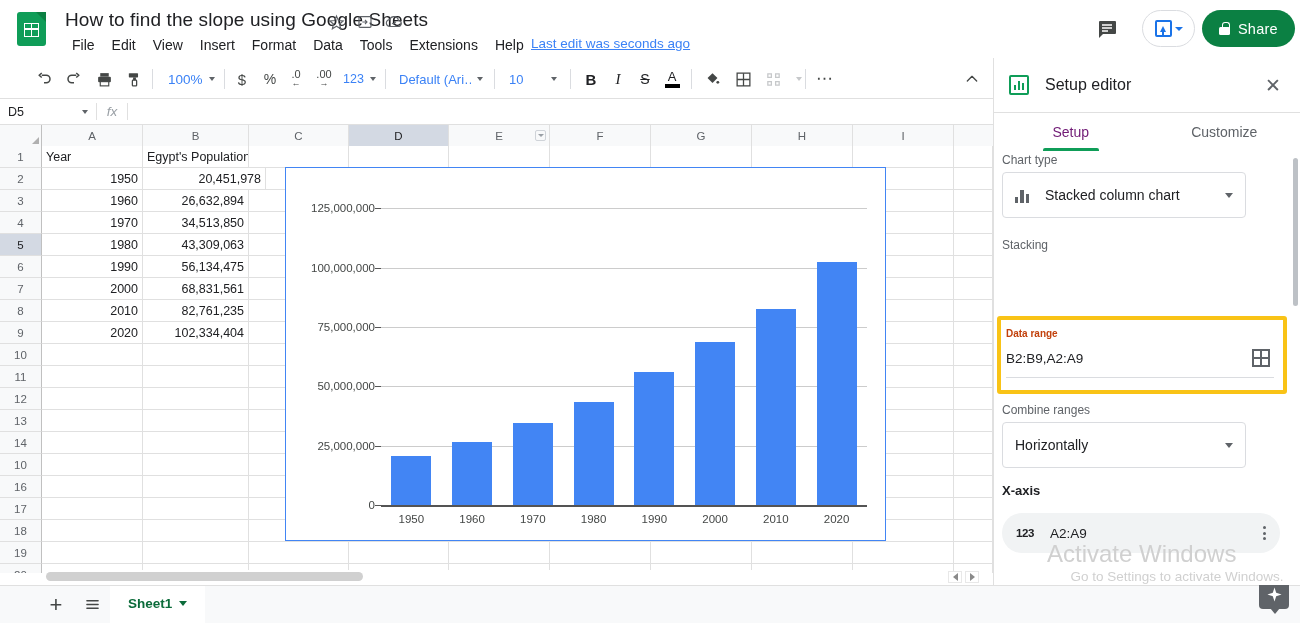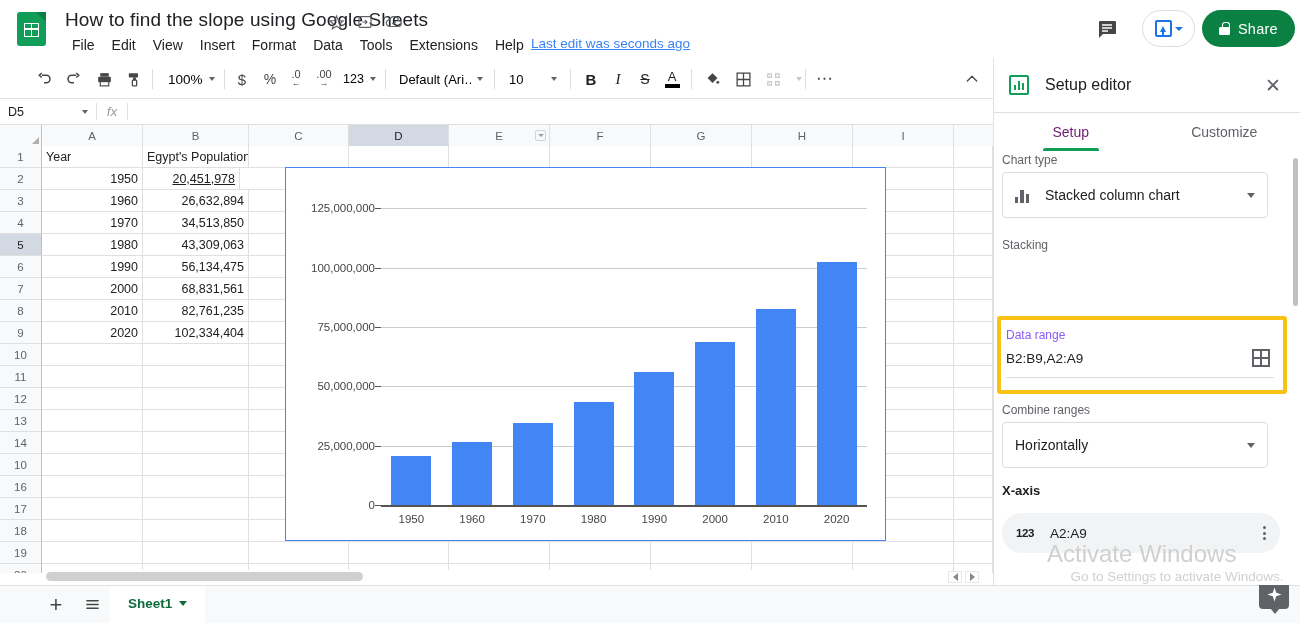--- a/index.html
+++ b/index.html
@@ -87,21 +87,21 @@
   
   .toolbar{ position:absolute; left:0; top:58px; width:993px; height:40px; background:#fff; }
   .tbi{
     position:absolute; top:8px; height:26px; min-width:26px;
     display:flex; align-items:center; justify-content:center;
     color:#444746; font-size:13px; cursor:pointer; border-radius:4px;
   }
   .tbsep{ position:absolute; top:11px; width:1px; height:20px; background:#dadce0; }
   .tb-dd{
     position:absolute; top:8px; height:26px; display:flex; align-items:center;
-    gap:6px; padding:0 6px; font-size:13.5px; color:#000000; cursor:pointer; border-radius:4px;
+    gap:6px; padding:0 6px; font-size:13.5px; color:#3b82f6; cursor:pointer; border-radius:4px;
   }
   .dncaret{ width:0;height:0;border-left:3.5px solid transparent;border-right:3.5px solid transparent;border-top:4px solid #5f6368; }
   .tb-collapse{ position:absolute; right:8px; top:8px; width:26px; height:26px;
     display:flex;align-items:center;justify-content:center;color:#444746;cursor:pointer;border-radius:50%;}
 
   
   .formulabar{ position:absolute; left:0; top:98px; width:993px; height:27px; background:#fff;
      border-top:1px solid #e0e0e0; border-bottom:1px solid #e0e0e0; display:flex; align-items:center; }
   .namebox{ width:96px; height:100%; display:flex; align-items:center; padding-left:8px;
      font-size:12.5px; color:#202124; cursor:text; }
@@ -205,33 +205,33 @@
   .ed-tabs{ position:absolute; left:0; top:55px; width:307px; height:38px; display:flex; }
   .ed-tab{ flex:1; display:flex; align-items:center; justify-content:center; font-size:14px;
      color:#5f6368; cursor:pointer; position:relative; }
   .ed-tab.active{ color:#701a75; font-weight:500; }
   .ed-tab.active:after{ content:""; position:absolute; left:50%; transform:translateX(-50%);
      bottom:0; width:56px; height:3px; background:#0f9d58; border-radius:2px 2px 0 0; }
 
   .ed-body{ position:absolute; left:0; top:95px; width:307px; height:432px; }
   .ed-label{ position:absolute; left:8px; font-size:12px; color:#5f6368; }
   .ed-select{
-    position:absolute; left:8px; width:266px; height:46px; border:1px solid #dadce0;
+    position:absolute; left:8px; width:244px; height:46px; border:1px solid #dadce0;
     border-radius:4px; display:flex; align-items:center; padding:9px 12px; cursor:pointer;
     font-size:14px; color:#202124;
   }
   .ed-select .sel-caret{ margin-left:auto; width:0;height:0;
      border-left:4.5px solid transparent;border-right:4.5px solid transparent;border-top:5.5px solid #5f6368;}
   .ct-ico{ width:18px; height:16px; margin-right:12px; display:flex; align-items:flex-end; gap:2px; }
   .ct-ico i{ display:block; width:3.4px; background:#5f6368; }
 
   .hl-box{
     position:absolute; left:3px; width:290px; border:4px solid #f9c316; border-radius:3px; background:#fff;
   }
-  .ed-sub{ position:absolute; left:8px; font-size:12px; color:#8b5cf6; }
+  .ed-sub{ position:absolute; left:8px; font-size:10px; color:#c2410c;font-weight:bold; }
   .ed-range-val{ position:absolute; left:8px; font-size:13.5px; color:#202124; }
   .ed-range-underline{ position:absolute; left:8px; width:262px; height:1px; background:#dadce0; }
   .grid-pick{ position:absolute; width:18px; height:18px; border:2px solid #5f6368; cursor:pointer; }
   .grid-pick:before{ content:""; position:absolute; left:0; top:6px; width:100%; height:2px; background:#5f6368;}
   .grid-pick:after{ content:""; position:absolute; left:6px; top:0; width:2px; height:100%; background:#5f6368;}
 
   .ed-heading{ position:absolute; left:8px; font-size:13px; color:#202124; font-weight:bold; }
   .chiprow{
     position:absolute; left:8px; width:278px; height:40px; background:#f1f3f4; border-radius:20px;
     display:flex; align-items:center; padding:0 14px; cursor:pointer;
@@ -469,21 +469,21 @@
           <div class="gcell" style="left: 307px; width: 100px;"></div>
           <div class="gcell" style="left: 407px; width: 101px;"></div>
           <div class="gcell" style="left: 508px; width: 101px;"></div>
           <div class="gcell" style="left: 609px; width: 101px;"></div>
           <div class="gcell" style="left: 710px; width: 101px;"></div>
           <div class="gcell" style="left: 811px; width: 101px;"></div>
           <div class="gcell" style="left: 912px; width: 39px;"></div>
         </div>
         <div class="grow" style="top: 22px;">
           <div class="gcell num" style="left: 0px; width: 101px;">1950</div>
-          <div class="gcell num" style="left: 92px; width: 106px; text-decoration: underline;">20,451,978</div>
+          <div class="gcell num" style="left: 118px; width: 106px;">20,451,978</div>
           <div class="gcell" style="left: 207px; width: 100px;"></div>
           <div class="gcell" style="left: 307px; width: 100px;"></div>
           <div class="gcell" style="left: 407px; width: 101px;"></div>
           <div class="gcell" style="left: 508px; width: 101px;"></div>
           <div class="gcell" style="left: 609px; width: 101px;"></div>
           <div class="gcell" style="left: 710px; width: 101px;"></div>
           <div class="gcell" style="left: 811px; width: 101px;"></div>
           <div class="gcell" style="left: 912px; width: 39px;"></div>
         </div>
         <div class="grow" style="top: 44px;">

